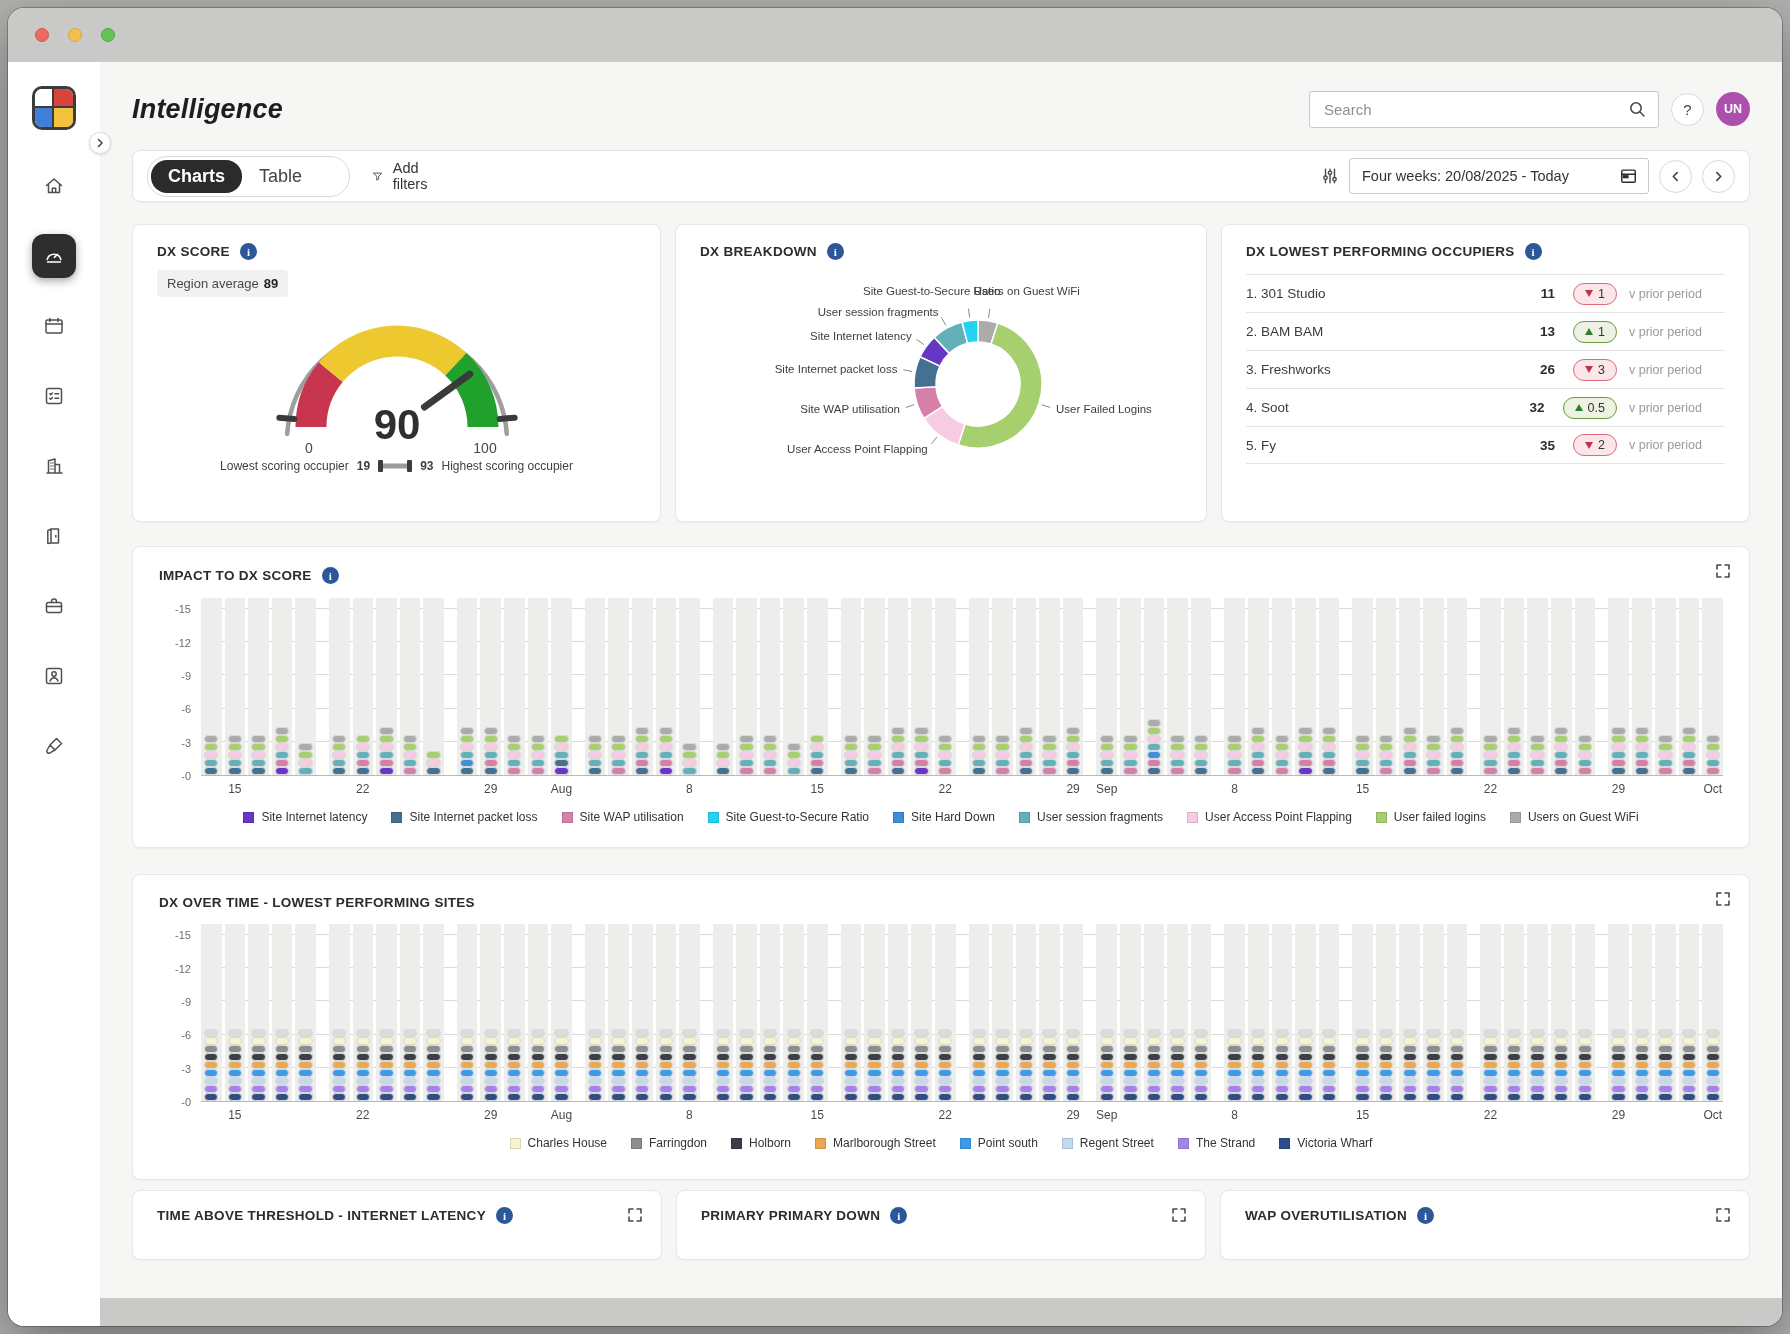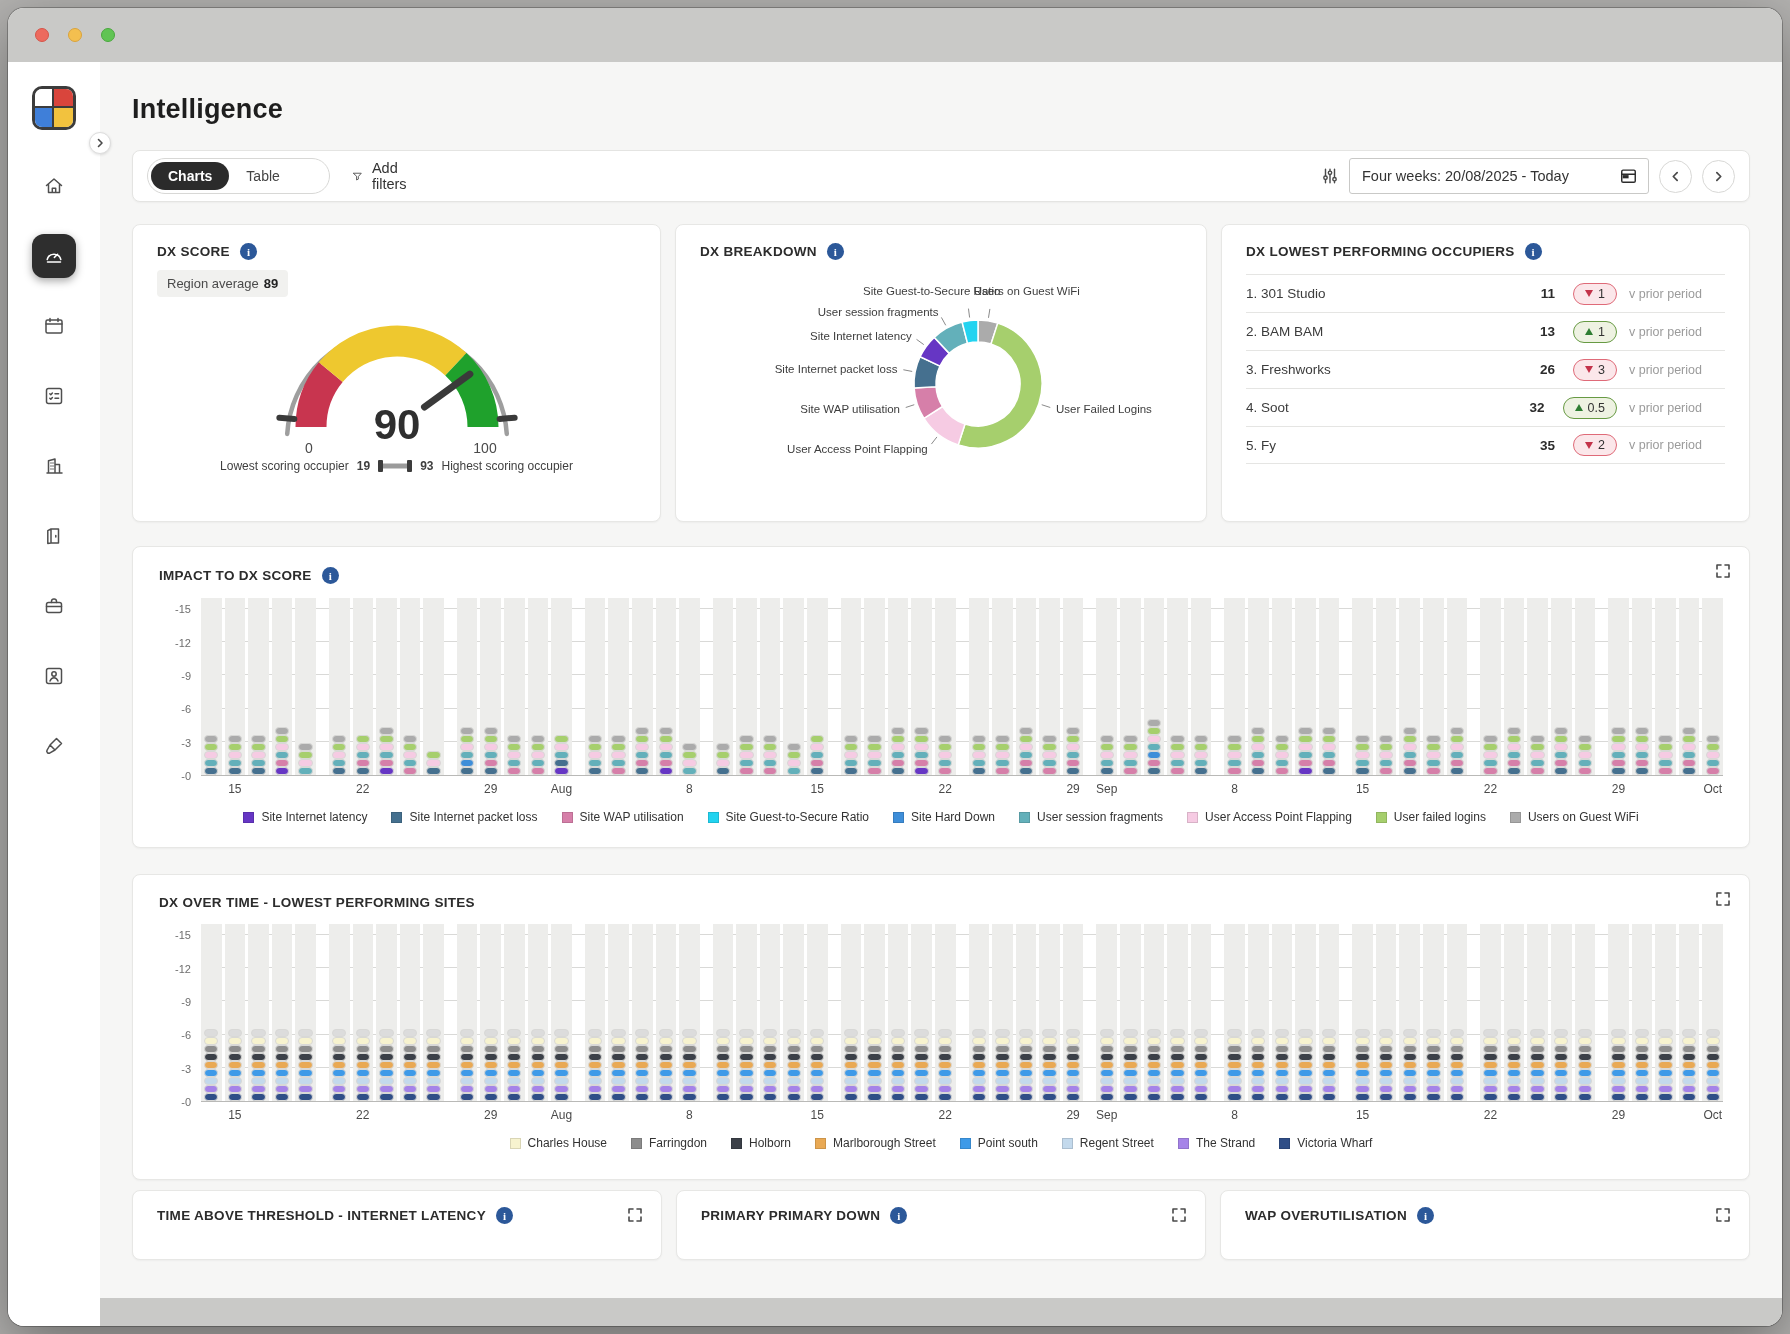--- a/index.html
+++ b/index.html
@@ -22,34 +22,34 @@
   .logo span:nth-child(4){background:#f2c23e;}
   .collapse{position:absolute;right:-11px;top:70px;width:22px;height:22px;border-radius:50%;background:#fff;border:1px solid #ddd;display:flex;align-items:center;justify-content:center;box-shadow:0 1px 3px rgba(0,0,0,.12);cursor:pointer;z-index:5;}
   .nav{margin-top:34px;display:flex;flex-direction:column;gap:26px;align-items:center;}
   .nav-item{width:44px;height:44px;display:flex;align-items:center;justify-content:center;border-radius:12px;cursor:pointer;}
   .nav-item svg{stroke:#4f4f4f;fill:none;stroke-width:1.5;stroke-linecap:round;stroke-linejoin:round;width:24px;height:24px;}
   .nav-item.active{background:#2e2e2e;box-shadow:0 3px 8px rgba(0,0,0,.35);}
   .nav-item.active svg{stroke:#fff;}
   
   .main{flex:1;position:relative;padding:0 32px;overflow:hidden;}
   .hdr{display:flex;align-items:center;justify-content:space-between;margin-top:26px;height:42px;}
-  .page-title{font-size:27px;font-weight:bold;color:#1e1e1e;letter-spacing:.2px;}
+  .page-title{font-size:27px;font-weight:bold;color:#1e1e1e;letter-spacing:.2px;font-style:italic;}
   .hdr-right{display:flex;align-items:center;gap:12px;}
   .searchbox{width:350px;height:37px;background:#fff;border:1px solid #c9c9c7;border-radius:3px;display:flex;align-items:center;padding:0 12px;gap:8px;}
   .searchbox input{border:none;outline:none;flex:1;font-size:15px;color:#444;font-family:"Liberation Sans",sans-serif;background:transparent;}
   .searchbox input::placeholder{color:#8f8f8f;}
   .circle-btn{width:33px;height:33px;border-radius:50%;background:#fff;border:1px solid #d8d8d6;display:flex;align-items:center;justify-content:center;font-size:15px;color:#444;cursor:pointer;}
   .avatar{width:34px;height:34px;border-radius:50%;background:#ad4fad;color:#fff;font-size:12.5px;font-weight:bold;display:flex;align-items:center;justify-content:center;cursor:pointer;}
   .tabs{display:inline-flex;align-items:center;background:#fff;border:1px solid #dedddb;border-radius:24px;padding:5px 7px;margin-top:12px;gap:4px;box-shadow:0 1px 2px rgba(0,0,0,.04);}
   .tab{padding:8px 18px;font-size:14.5px;color:#3a3a3a;border-radius:18px;cursor:pointer;white-space:nowrap;}
   .tab.active{background:#2b2b2b;color:#fff;font-weight:bold;box-shadow:0 3px 7px rgba(0,0,0,.35);}
   .filterbar{margin-top:20px;height:52px;background:#fff;border:1px solid #e4e4e2;border-radius:8px;display:flex;align-items:center;justify-content:space-between;padding:0 14px 0 14px;box-shadow:0 1px 2px rgba(0,0,0,.04);}
   .fb-left{display:flex;align-items:center;gap:22px;}
   .seg{display:inline-flex;align-items:center;border:1px solid #d8d8d6;border-radius:20px;padding:3px;background:#fff;}
-  .seg .opt{padding:6px 17px;font-size:14px;color:#444;border-radius:16px;cursor:pointer;}
+  .seg .opt{padding:6px 17px;font-size:18px;color:#444;border-radius:16px;cursor:pointer;}
   .seg .opt.active{background:#2b2b2b;color:#fff;font-weight:bold;}
   .addfilters{display:flex;align-items:center;gap:9px;font-size:14.5px;color:#333;cursor:pointer;}
   .fb-right{display:flex;align-items:center;gap:10px;}
   .datebox{width:300px;height:36px;border:1px solid #c9c9c7;border-radius:3px;display:flex;align-items:center;justify-content:space-between;padding:0 10px 0 12px;font-size:14.5px;color:#333;background:#fff;cursor:pointer;}
   .iconbtn{display:flex;align-items:center;justify-content:center;cursor:pointer;}
   
   .top-cards{display:grid;grid-template-columns:1fr 1fr 1fr;gap:14px;margin-top:22px;height:298px;}
   .card{background:#fff;border:1px solid #e7e7e5;border-radius:8px;box-shadow:0 1px 2px rgba(0,0,0,.04);position:relative;}
   .card-pad{padding:18px 24px;height:100%;}
   .title-row{display:flex;align-items:center;gap:10px;}
@@ -168,20 +168,31 @@
           <svg viewBox="0 0 24 24">
                 <path d="M14.5 4.5l5 5-6.5 6.5-5-5zM8 11l-2.8 5a2 2 0 0 0 2.8 2.8l5-2.8"></path>
               </svg>
         </div>
       </div>
     </div>
 
     <div class="main">
       <div class="hdr">
         <div class="page-title">Intelligence</div>
+        <div class="hdr-right">
+          <div class="searchbox">
+            <input placeholder="Search" style="">
+            <svg class="ic" width="18" height="18" viewBox="0 0 18 18">
+                  <circle cx="8" cy="8" r="5.2"></circle>
+                  <path d="M12 12l4 4"></path>
+                </svg>
+          </div>
+          <div class="circle-btn">?</div>
+          <div class="avatar">UN</div>
+        </div>
       </div>
 
 
       <div class="filterbar">
         <div class="fb-left">
           <div class="seg">
             <div class="opt active">Charts</div>
             <div class="opt">Table</div>
           </div>
           <div class="addfilters">

